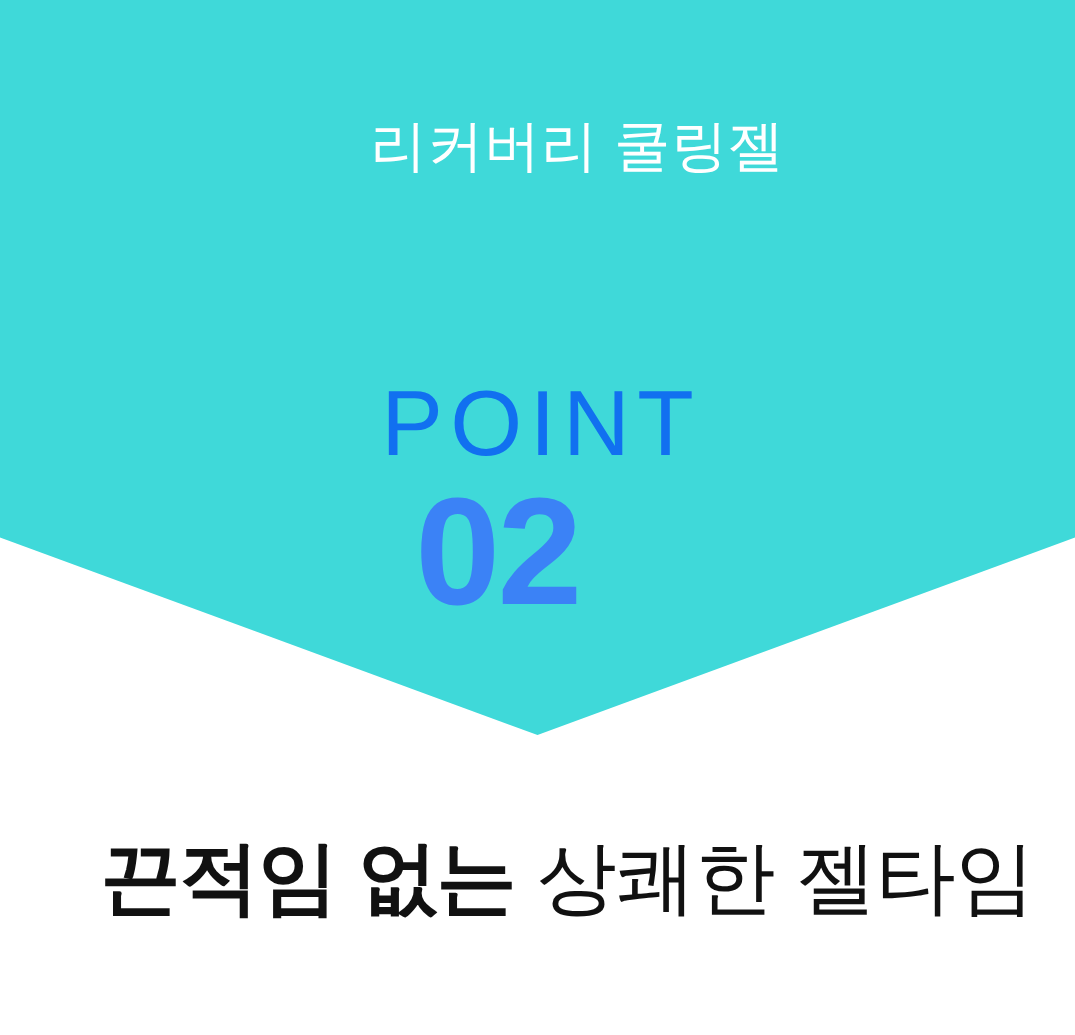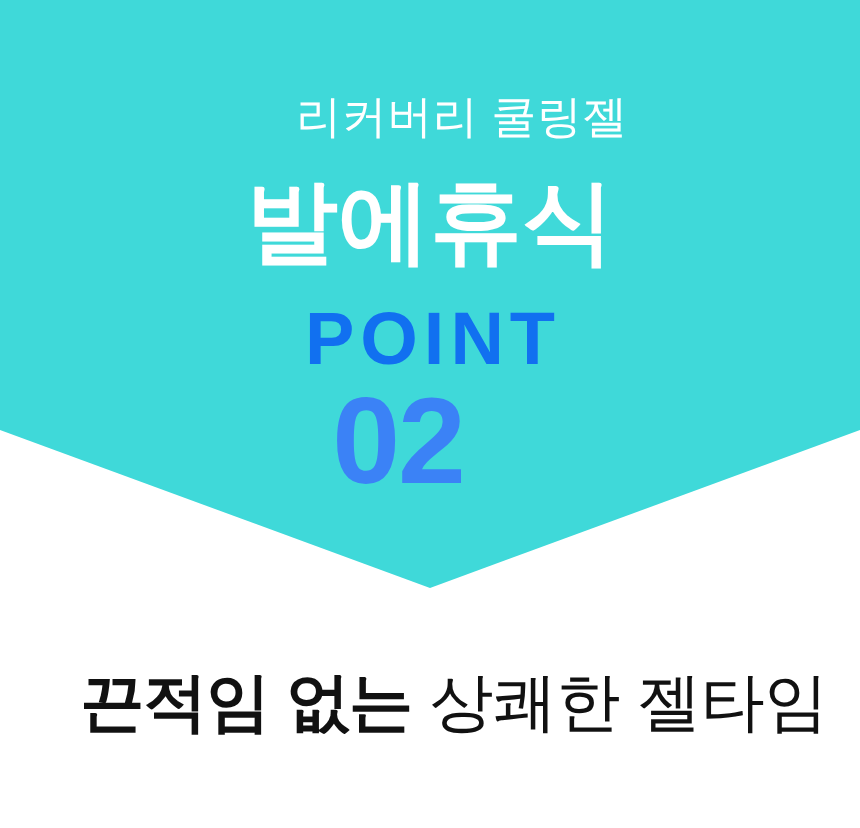--- a/index.html
+++ b/index.html
@@ -80,21 +80,21 @@
 
   
   .point-word {
     position: absolute;
     left: 0;
     top: 302px;
     width: 860px;
     text-align: center;
     color: #1170f0;
     font-size: 74px;
-    font-weight: 700;
+    font-weight: 400;
     line-height: 1.0;
     letter-spacing: 6px;
     text-indent: 6px;
     white-space: nowrap;
     -webkit-text-stroke: 0px;
   }
 
   
   .point-number {
     position: absolute;
@@ -137,21 +137,20 @@
 <body>
 
 <div class="promo-banner">
 
   <div class="hero-panel"></div>
 
   <div class="hero-inner">
 
     <div class="eyebrow">리커버리 쿨링젤</div>
 
-    <div class="hero-title">발에휴식</div>
 
     <div class="point-word">POINT</div>
 
     <div class="point-number">02</div>
 
   </div>
 
   <div class="caption">
     <span class="cap-strong">끈적임 없는</span><span class="cap-light"> 상쾌한 젤타임</span>
   </div>

